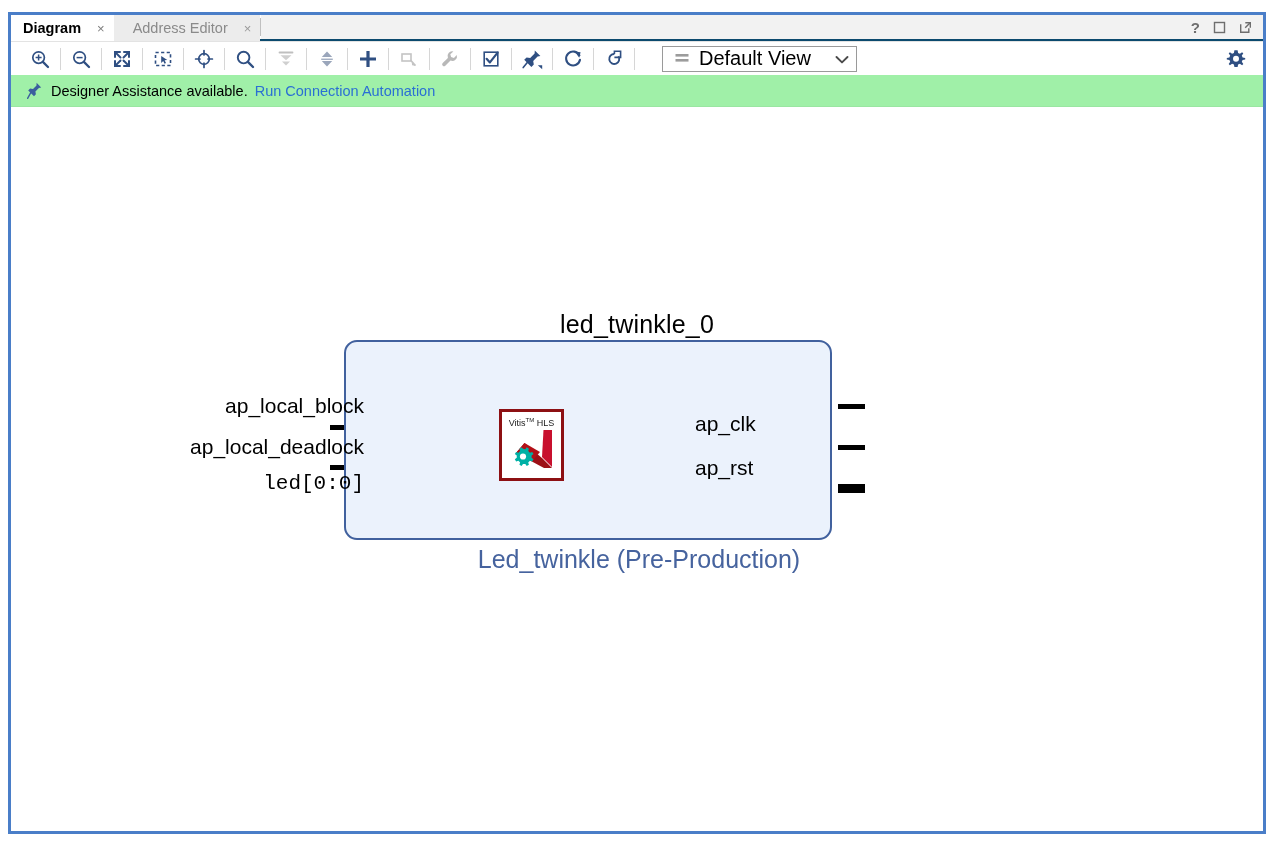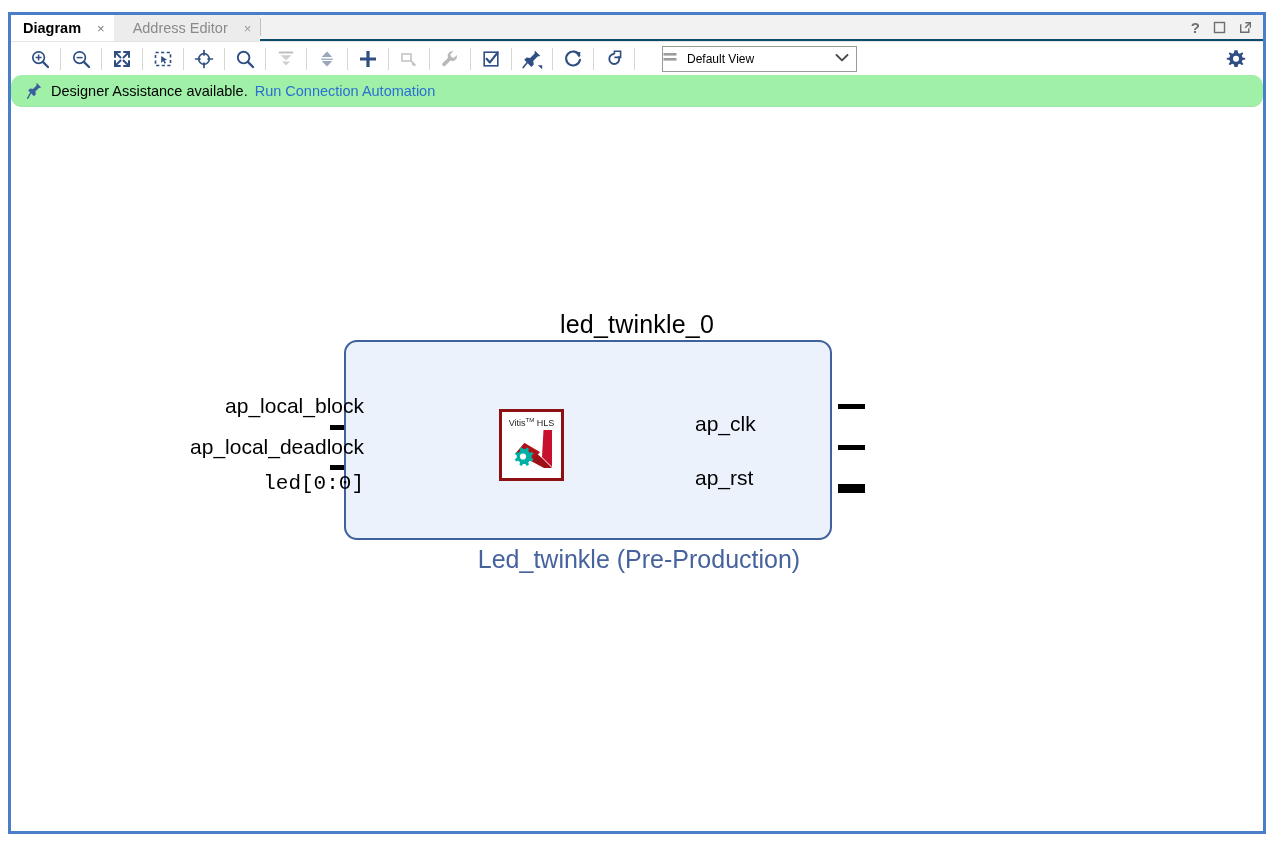--- a/index.html
+++ b/index.html
@@ -91,37 +91,36 @@
 
   
   #view-select {
     display: flex;
     align-items: center;
     height: 26px;
     width: 195px;
     margin-left: 22px;
     border: 1px solid #9a9a9a;
     background: #ffffff;
-    padding: 0 6px 0 0;
-    font-size: 12px;
+    padding: 0 6px 0 12px;
+    font-size: 20px;
     cursor: default;
   }
   #view-select .vs-label { flex: 1; color: #000; padding-left: 9px; }
 
   
   #banner {
     height: 32px;
     background: #a0f0a8;
     display: flex;
     align-items: center;
     padding-left: 16px;
     font-size: 14.5px;
     color: #000000;
     border-bottom: 1px solid #9ae6a2;
-    border-radius: 11px;
   }
   #banner .pin-ico { margin-right: 9px; display: flex; align-items: center; }
   #banner .ban-link {
     color: #2a6fd4;
     margin-left: 7px;
     cursor: pointer;
   }
 
   
   #canvas {
@@ -443,21 +442,21 @@
                      L8.9 4.8 L6.7 7 L7.6 9.9 L4.8 11.6 L3 9.1 L0 9.1 L-1.8 11.6
                      L-4.6 9.9 L-3.7 7 L-5.9 4.8 L-8.8 5.7 L-10.5 2.9 L-8 1.1
                      L-8 -1.9 L-10.5 -3.7 L-8.8 -6.5 L-5.9 -5.6 L-3.7 -7.8
                      L-4.6 -10.7 L-1.8 -12.4 Z" fill="#00b0a5" transform="scale(0.78)"></path>
             <circle cx="0" cy="-0.5" r="3.1" fill="#ffffff"></circle>
           </g>
         </svg>
       </div>
 
       <div class="port-label port-in" style="top:70px;">ap_clk</div>
-      <div class="port-label port-in" style="top:124px;">ap_rst</div>
+      <div class="port-label port-in" style="top:114px;">ap_rst</div>
 
       <div class="port-label port-out" style="top:52px;">ap_local_block</div>
       <div class="port-label port-out" style="top:93px;">ap_local_deadlock</div>
       <div class="port-label port-out" style="top:130px;font-family:Liberation Mono, monospace;">led[0:0]</div>
     </div>
 
     <div id="block-subtitle">Led_twinkle (Pre-Production)</div>
   </div>
 
   <div id="canvas-bottom"></div>

